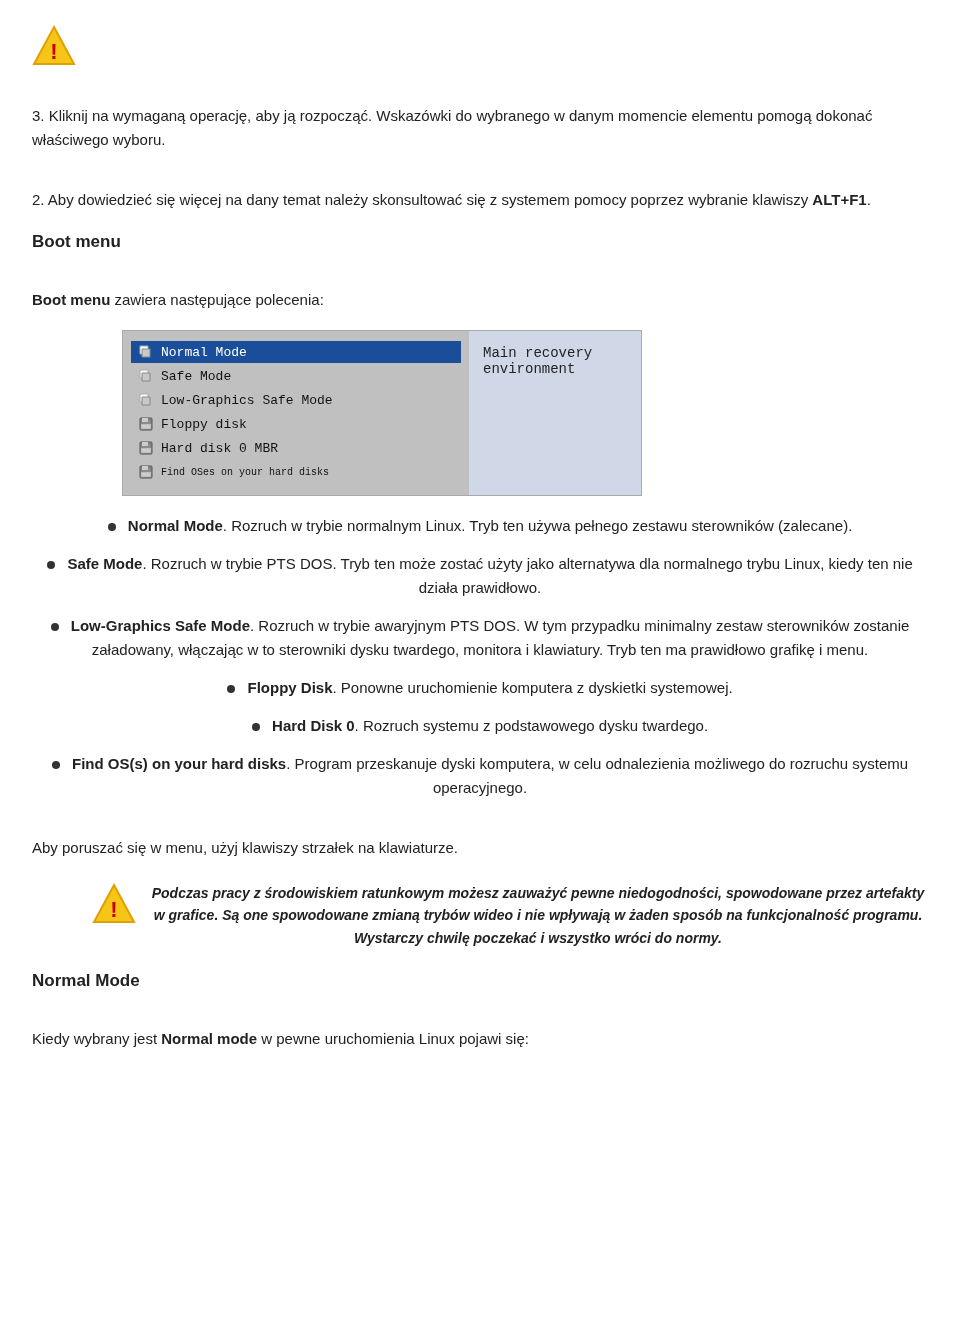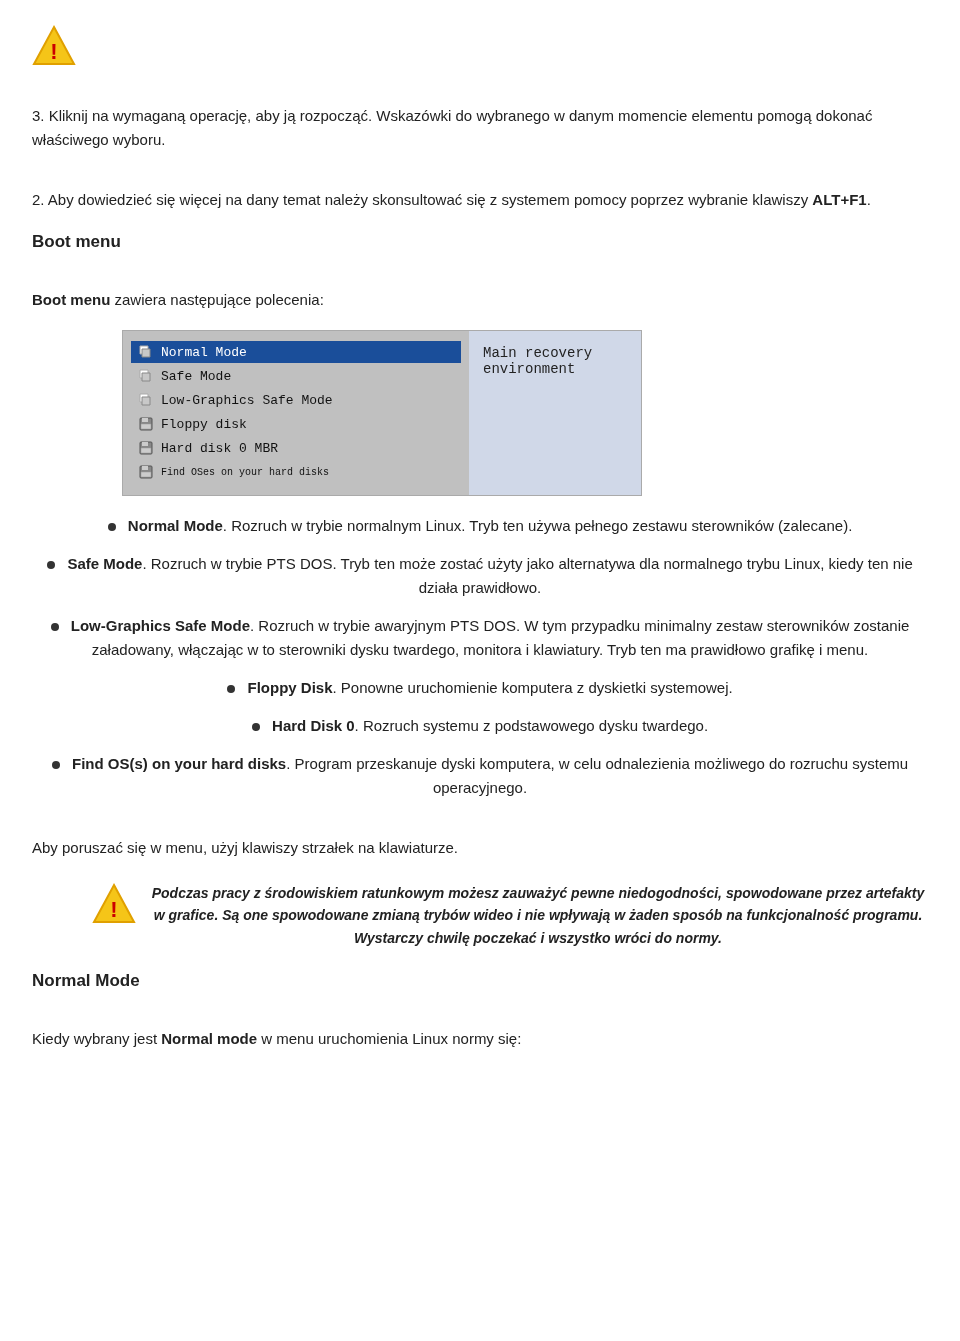--- a/index.html
+++ b/index.html
@@ -253,14 +253,14 @@
     </svg>
   </div>
   <div class="indent-warning-text">
     <strong>Podczas pracy z środowiskiem ratunkowym możesz zauważyć pewne niedogodności, spowodowane przez artefakty w grafice. Są one spowodowane zmianą trybów wideo i nie wpływają w żaden sposób na funkcjonalność programu. Wystarczy chwilę poczekać i wszystko wróci do normy.</strong>
   </div>
 </div>
 
 <div class="section-title">Normal Mode</div>
 
 <div class="para">
-  <span>Kiedy wybrany jest </span><strong>Normal mode</strong><span> w menu uruchomienia Linux normy się:</span>
+  <span>Kiedy wybrany jest </span><strong>Normal mode</strong><span> w pewne uruchomienia Linux pojawi się:</span>
 </div>
 
 </body></html>

